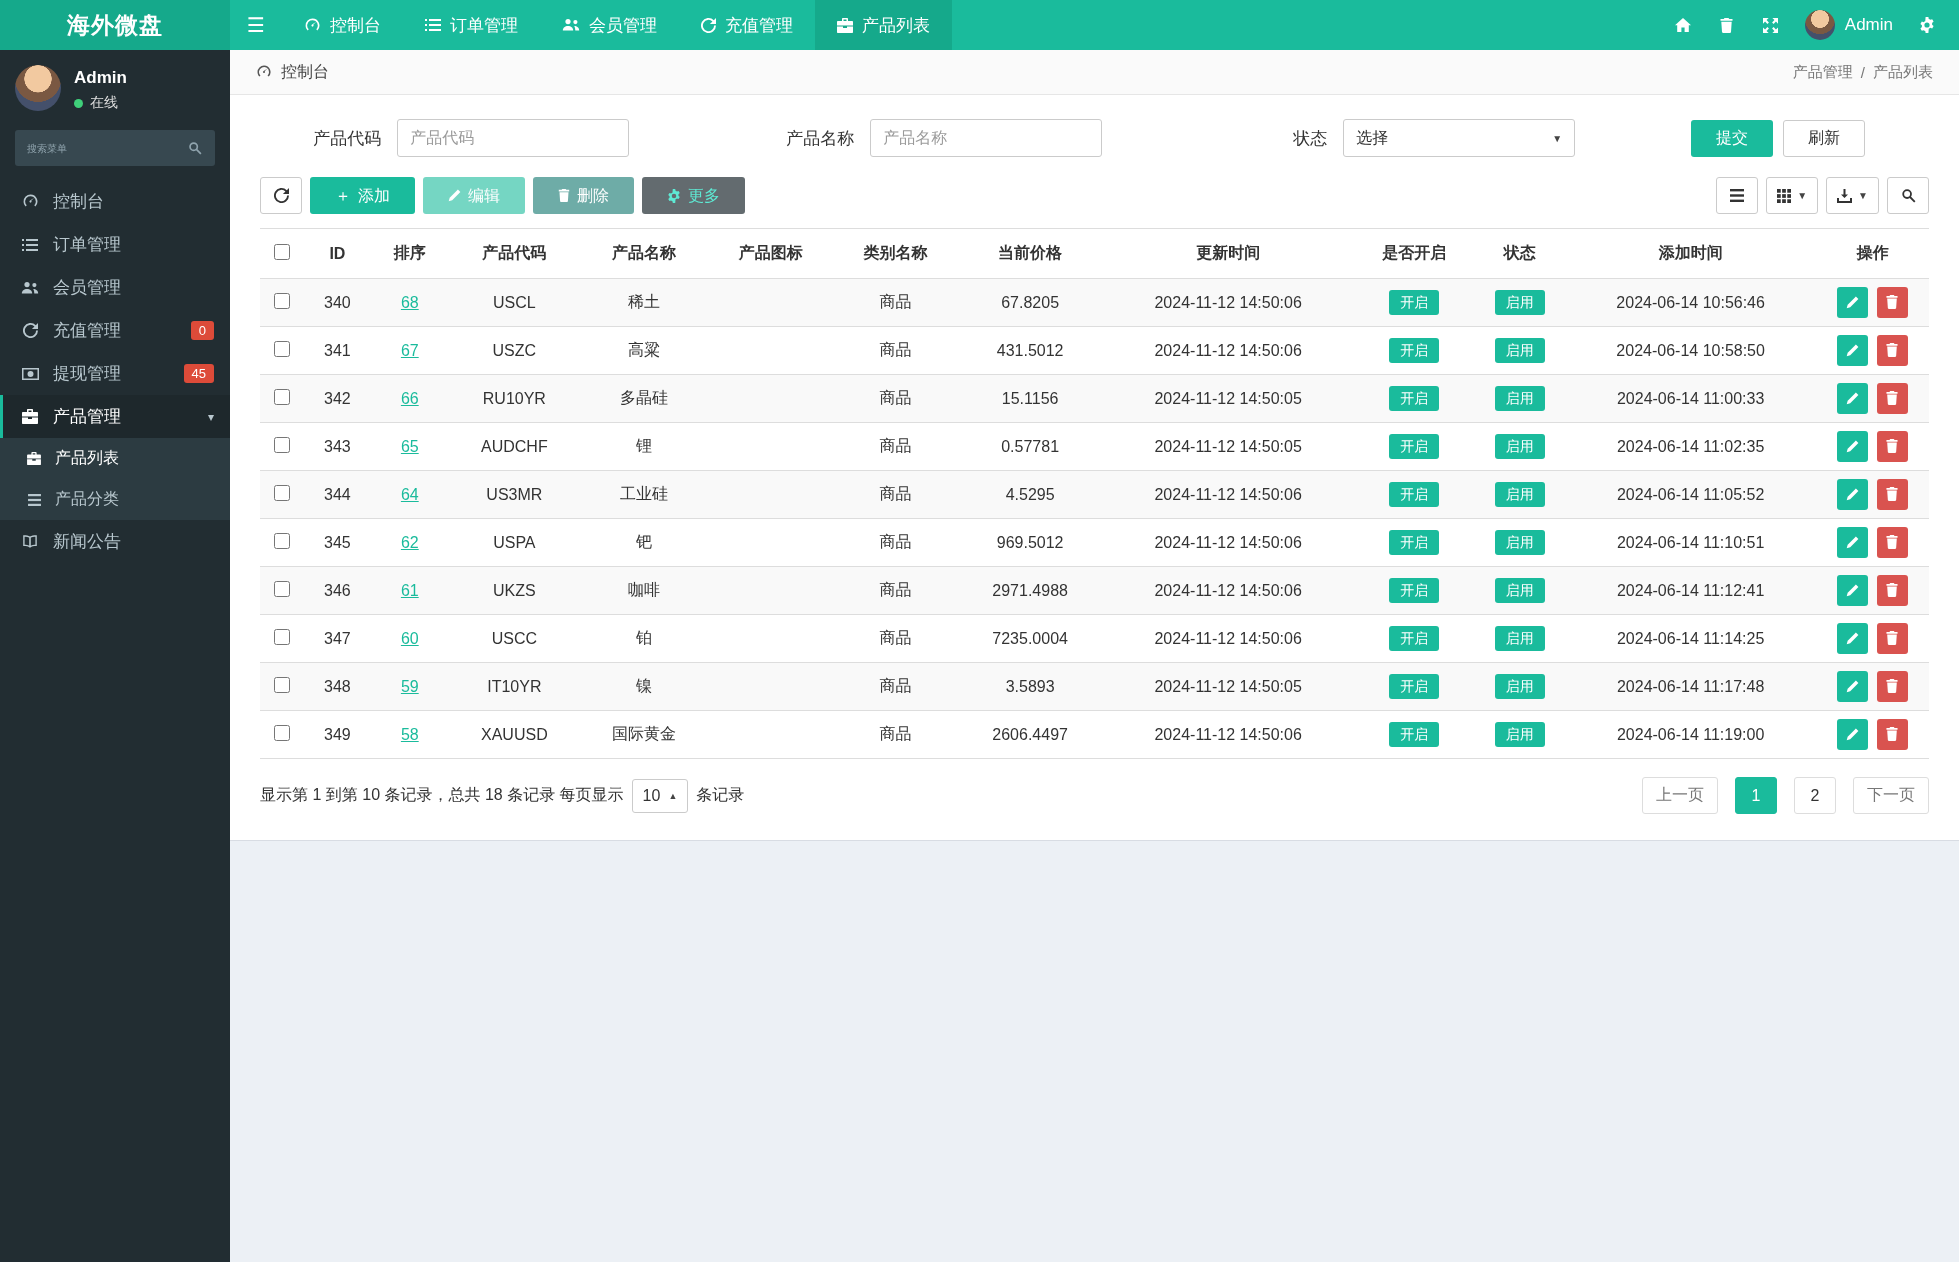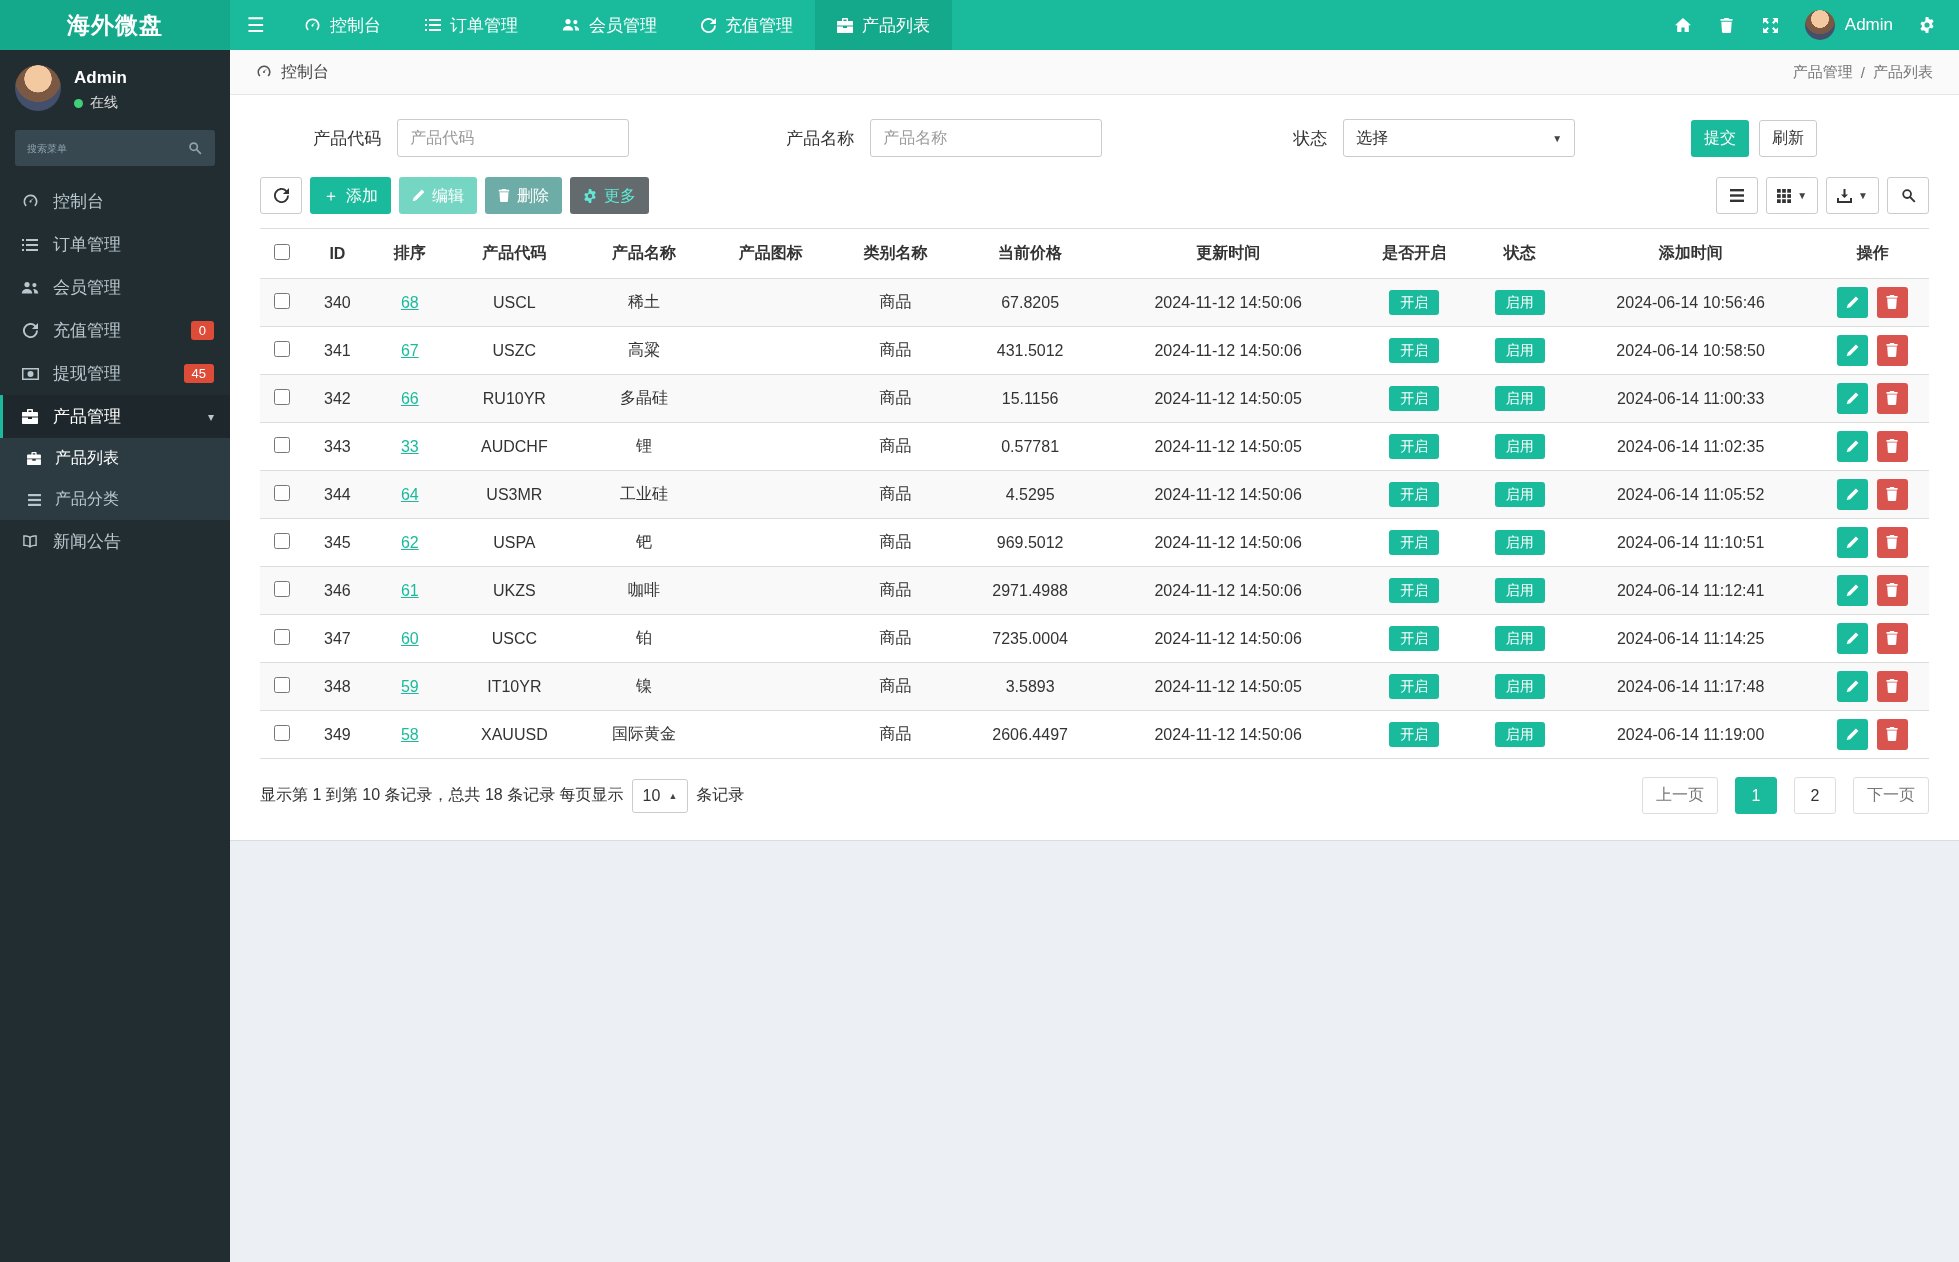--- a/index.html
+++ b/index.html
@@ -55,21 +55,21 @@
   .filter-row{display:flex;align-items:center;padding-top:24px;}
   .filter-group{flex:1;display:flex;align-items:center;}
   .filter-group label{flex:0 0 29%;text-align:right;padding-right:16px;font-size:17px;color:#333;white-space:nowrap;}
   .text-input{width:232px;height:38px;border:1px solid #CBCBCB;border-radius:3px;padding:0 12px;font-size:16px;color:#333;font-family:inherit;}
   .text-input::placeholder{color:#9A9A9A;}
   .select-box{width:232px;height:38px;border:1px solid #CBCBCB;border-radius:3px;background:#fff;display:flex;align-items:center;justify-content:space-between;padding:0 12px;cursor:pointer;color:#333;font-size:16px;}
   .caret-d{font-size:10px;color:#444;}
   .filter-buttons{flex:0 0 250px;display:flex;gap:10px;padding-left:12px;}
 
   
-  .btn{height:37px;padding:0 12px;border-radius:3px;border:1px solid transparent;font-size:16px;font-family:inherit;display:inline-flex;align-items:center;gap:7px;cursor:pointer;line-height:1;}
+  .btn{height:37px;padding:0 24px;border-radius:3px;border:1px solid transparent;font-size:16px;font-family:inherit;display:inline-flex;align-items:center;gap:7px;cursor:pointer;line-height:1;}
   .btn-teal{background:#1ABB9C;color:#fff;}
   .btn-default{background:#fff;border-color:#CBCBCB;color:#333;}
   .btn-red{background:#0f766e;color:#fff;}
   .btn-gray{background:#636B6F;color:#5eead4;}
   .btn.disabled{opacity:.6;cursor:default;}
   .btn-sq{width:42px;justify-content:center;padding:0;}
   .toolbar{display:flex;align-items:center;margin-top:20px;gap:8px;}
   .toolbar-right{margin-left:auto;display:flex;gap:8px;}
 
   
@@ -553,21 +553,21 @@
                 <svg width="12" height="14" viewBox="0 0 13 15">
                   <path fill="currentColor" d="M4.5 0h4l.75 1H12.5v1.8H.5V1h3.25zM1.3 3.8h10.4l-.7 10.3c0 .5-.5.9-1 .9H3c-.5 0-1-.4-1-.9z"></path>
                 </svg>
               </button>
     </td>
   </tr>
 
   <tr>
     <td><input type="checkbox" style=""></td>
     <td>343</td>
-    <td><a class="sort-link">33</a></td>
+    <td><a class="sort-link">65</a></td>
     <td>AUDCHF</td>
     <td>锂</td>
     <td></td>
     <td>商品</td>
     <td>0.57781</td>
     <td>2024-11-12 14:50:05</td>
     <td><span class="badge-teal">开启</span></td>
     <td><span class="badge-teal">启用</span></td>
     <td>2024-06-14 11:02:35</td>
     <td>

